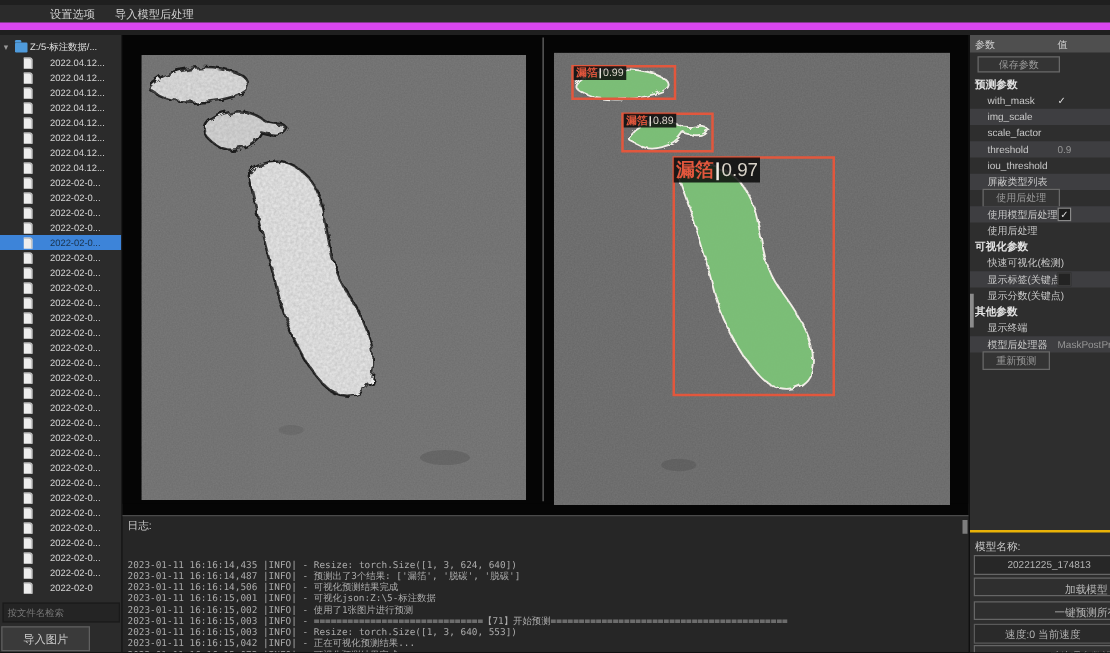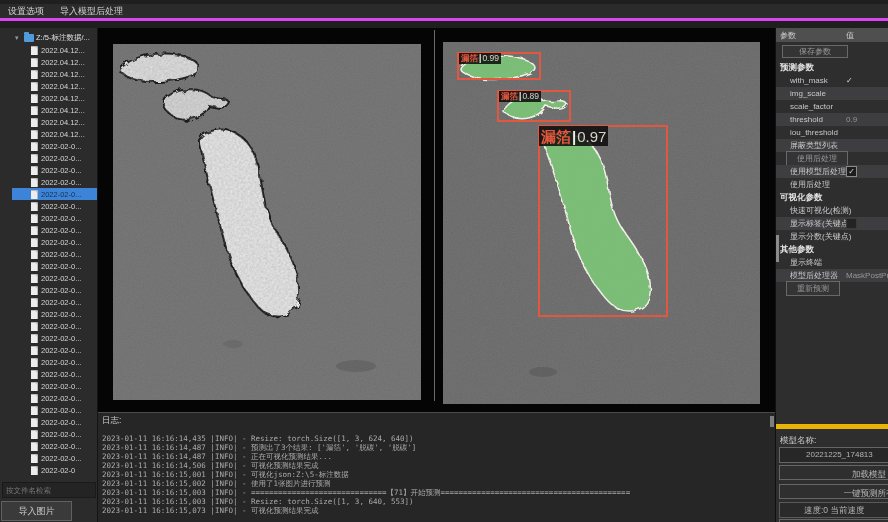--- a/index.html
+++ b/index.html
@@ -5,32 +5,32 @@
   html,body{margin:0;padding:0;background:#111;}
   .app{position:relative;width:888px;height:522px;overflow:hidden;background:#1f1f1f;
        font-family:"Liberation Sans",sans-serif;-webkit-font-smoothing:antialiased;}
   
   .titlebar{position:absolute;top:0;left:0;right:0;height:13px;background:#181818;
             display:flex;align-items:center;gap:4px;padding-left:4px;}
   .app-icon{width:7px;height:7px;background:#c83232;border-radius:1px;}
   .title-text{font-size:7.5px;color:#c4c4c4;}
   
   .menubar{position:absolute;top:4px;left:0;right:0;height:14px;background:#2b2b2b;
-           border-bottom:3px solid #d946ef;display:flex;align-items:center;}
+           border-bottom:6px solid #d946ef;display:flex;align-items:center;padding-left:32px;}
   .menu-item{font-size:9px;color:#d2d2d2;padding:0 8px;height:100%;display:flex;align-items:center;}
   
   .left-panel{position:absolute;left:0;top:28px;width:97px;bottom:0;background:#2b2b2b;
               border-right:1px solid #141414;}
-  .tree{position:absolute;top:3px;left:12px;right:0;height:452px;overflow:hidden;}
+  .tree{position:absolute;top:3px;left:0;right:0;height:452px;overflow:hidden;}
   .tree-root{display:flex;align-items:center;gap:2px;height:13px;padding-left:3px;}
   .tree-arrow{font-size:7px;color:#9a9a9a;width:7px;}
   .folder-icon{width:10px;height:8px;background:#4f9bdc;border-radius:1px;position:relative;flex:none;}
   .folder-icon::before{content:"";position:absolute;top:-2px;left:0;width:5px;height:2px;background:#4f9bdc;border-radius:1px 1px 0 0;}
   .tree-root-label{font-size:7.5px;color:#e0e0e0;white-space:nowrap;overflow:hidden;}
-  .file-item{display:flex;align-items:center;gap:3px;height:12px;padding-left:19px;text-align:center;}
+  .file-item{display:flex;align-items:center;gap:14px;height:12px;padding-left:19px;text-align:center;}
   .file-item.selected{background:#3d84d9;}
   .file-item.selected .file-label{color:#17304a;}
   .file-icon{width:7px;height:9px;background:#ededed;border-radius:0 2px 0 0;flex:none;
              box-shadow:inset -1px 1px 0 #b9b9b9;}
   .file-label{font-size:7.5px;color:#d6d6d6;white-space:nowrap;}
   .search-input{position:absolute;bottom:24px;left:2px;width:86px;height:14px;background:#242424;
                 border:1px solid #1a1a1a;color:#bbb;font-size:7.5px;padding:0 3px;outline:none;
                 font-family:"Liberation Sans",sans-serif;}
   .search-input::placeholder{color:#787878;}
   .import-btn{position:absolute;bottom:1px;left:1px;width:71px;height:20px;background:#3a3a3a;
@@ -47,21 +47,21 @@
   .det-label{position:absolute;display:inline-flex;align-items:center;background:rgba(8,8,8,0.84);
              padding:0 2px;white-space:nowrap;line-height:1;}
   .det-label .cls{color:#e2573d;font-weight:bold;}
   .det-label .bar{color:#f0ede6;margin:0 1px;font-weight:bold;}
   .det-label .score{color:#d8d2c8;}
   .det-label.small{font-size:8.5px;height:11px;}
   .det-label.big{font-size:15px;height:20px;}
   
   .log-area{position:absolute;top:384px;left:0;right:0;bottom:0;background:#262626;
             border-top:1px solid #4a4a4a;padding:2px 0 0 4px;overflow:hidden;}
-  .log-title{font-size:8.5px;color:#cccccc;margin-bottom:7px;}
+  .log-title{font-size:8.5px;color:#cccccc;margin-bottom:20px;}
   .log-line{font-family:"DejaVu Sans Mono",monospace;font-size:7.5px;line-height:9px;color:#ababab;
             white-space:pre;overflow:hidden;}
   .log-thumb{position:absolute;right:1px;top:3px;width:4px;height:11px;background:#7d7d7d;}
   
   .right-panel{position:absolute;left:775px;top:28px;width:113px;bottom:0;background:#2e2e2e;
                border-left:1px solid #101010;overflow:hidden;}
   .params-header{position:relative;height:14px;background:#4f4f4f;font-size:8px;color:#d0d0d0;}
   .params-header .h1{position:absolute;left:4px;top:2px;}
   .params-header .h2{position:absolute;left:70px;top:2px;}
   .save-btn{display:block;margin:3px 0 3px 6px;width:66px;height:13px;background:#343434;
@@ -74,21 +74,21 @@
   .prow .pval{position:absolute;left:70px;color:#dddddd;font-size:8px;}
   .prow.vtext .pval{color:#969696;white-space:nowrap;}
   .prow.vbox .pval{width:9px;height:9px;border:1px solid #8a8a8a;background:#1d1d1d;
                    text-align:center;line-height:9px;font-size:8px;top:1px;}
   .prow.vempty .pval{width:9px;height:9px;background:#232323;border:1px solid #3a3a3a;top:1px;}
   .prow.btnrow{padding-left:0;}
   .prow.btnrow .plabel{display:inline-block;border:1px solid #686868;background:#343434;color:#9a9a9a;
                        padding:1px 10px;margin-left:10px;}
   .side-thumb{position:absolute;left:0;top:207px;width:3px;height:27px;background:#8b8b8b;}
   
-  .model-sec{position:absolute;left:0;right:0;top:396px;bottom:0;border-top:5px solid #eab308;}
+  .model-sec{position:absolute;left:0;right:0;top:396px;bottom:0;border-top:2px solid #eab308;}
   .model-name-label{position:absolute;left:4px;top:6px;font-size:8.5px;color:#cccccc;}
   .model-field{position:absolute;left:3px;top:18px;width:170px;height:14px;border:1px solid #666;
                background:#272727;color:#b4b4b4;font-size:8px;line-height:14px;padding-left:26px;
                white-space:nowrap;}
   .wide-btn{position:absolute;left:3px;width:180px;height:15px;background:#2f2f2f;border:1px solid #666;
             color:#b9b9b9;font-size:8.5px;text-align:center;line-height:15px;white-space:nowrap;}
   .btn-load{top:36px;}
   .btn-predict-all{top:55px;}
   .speed-row{position:absolute;left:3px;top:73px;width:180px;height:14px;border:1px solid #5a5a5a;
              background:#2a2a2a;color:#b0b0b0;font-size:8.5px;line-height:14px;padding-left:24px;
@@ -385,26 +385,26 @@
         </div>
       </div>
     </div>
 
     <div class="log-area">
       <div class="log-title">日志:</div>
       <div>
 
       <div class="log-line">2023-01-11 16:16:14,435 |INFO| - Resize: torch.Size([1, 3, 624, 640])</div>
           <div class="log-line">2023-01-11 16:16:14,487 |INFO| - 预测出了3个结果: ['漏箔', '脱碳', '脱碳']</div>
-          <div class="log-line">2023-01-11 16:16:14,487 |INFO| - 正在可视化预测结果...</div>
           <div class="log-line">2023-01-11 16:16:14,506 |INFO| - 可视化预测结果完成</div>
           <div class="log-line">2023-01-11 16:16:15,001 |INFO| - 可视化json:Z:\5-标注数据</div>
           <div class="log-line">2023-01-11 16:16:15,002 |INFO| - 使用了1张图片进行预测</div>
           <div class="log-line">2023-01-11 16:16:15,003 |INFO| - ==============================【71】开始预测==========================================</div>
           <div class="log-line">2023-01-11 16:16:15,003 |INFO| - Resize: torch.Size([1, 3, 640, 553])</div>
+          <div class="log-line">2023-01-11 16:16:15,042 |INFO| - 正在可视化预测结果...</div>
           <div class="log-line">2023-01-11 16:16:15,073 |INFO| - 可视化预测结果完成</div>
         </div>
       <div class="log-thumb"></div>
     </div>
   </div>
 
   <div class="right-panel">
     <div class="params-header">
       <span class="h1">参数</span>
       <span class="h2">值</span>

